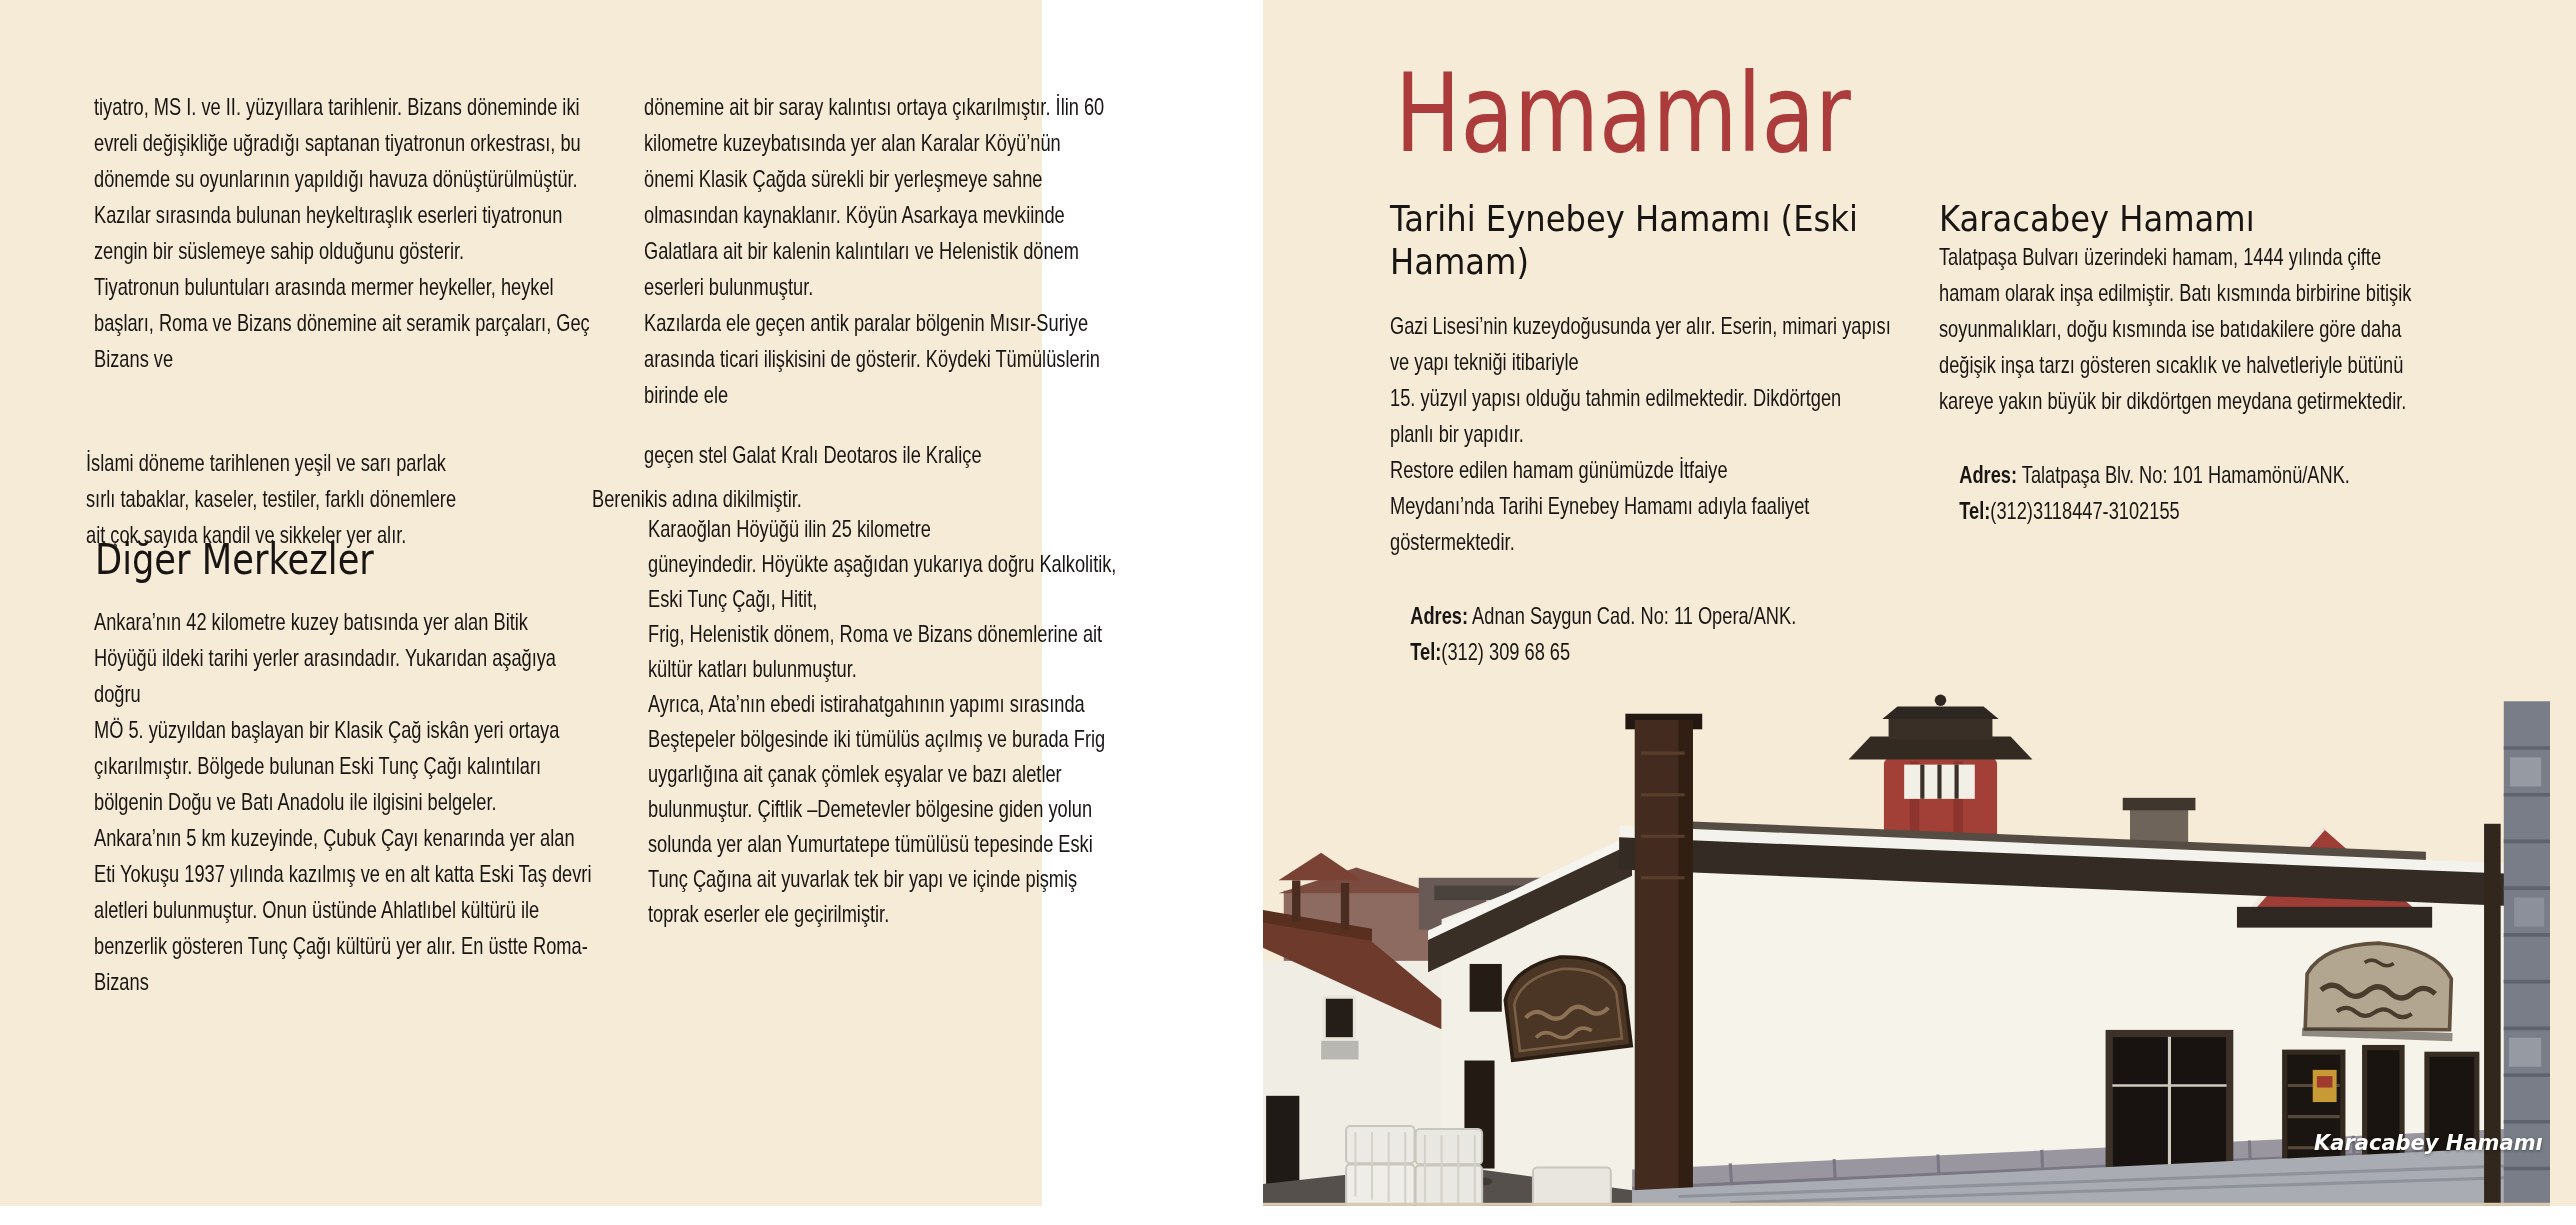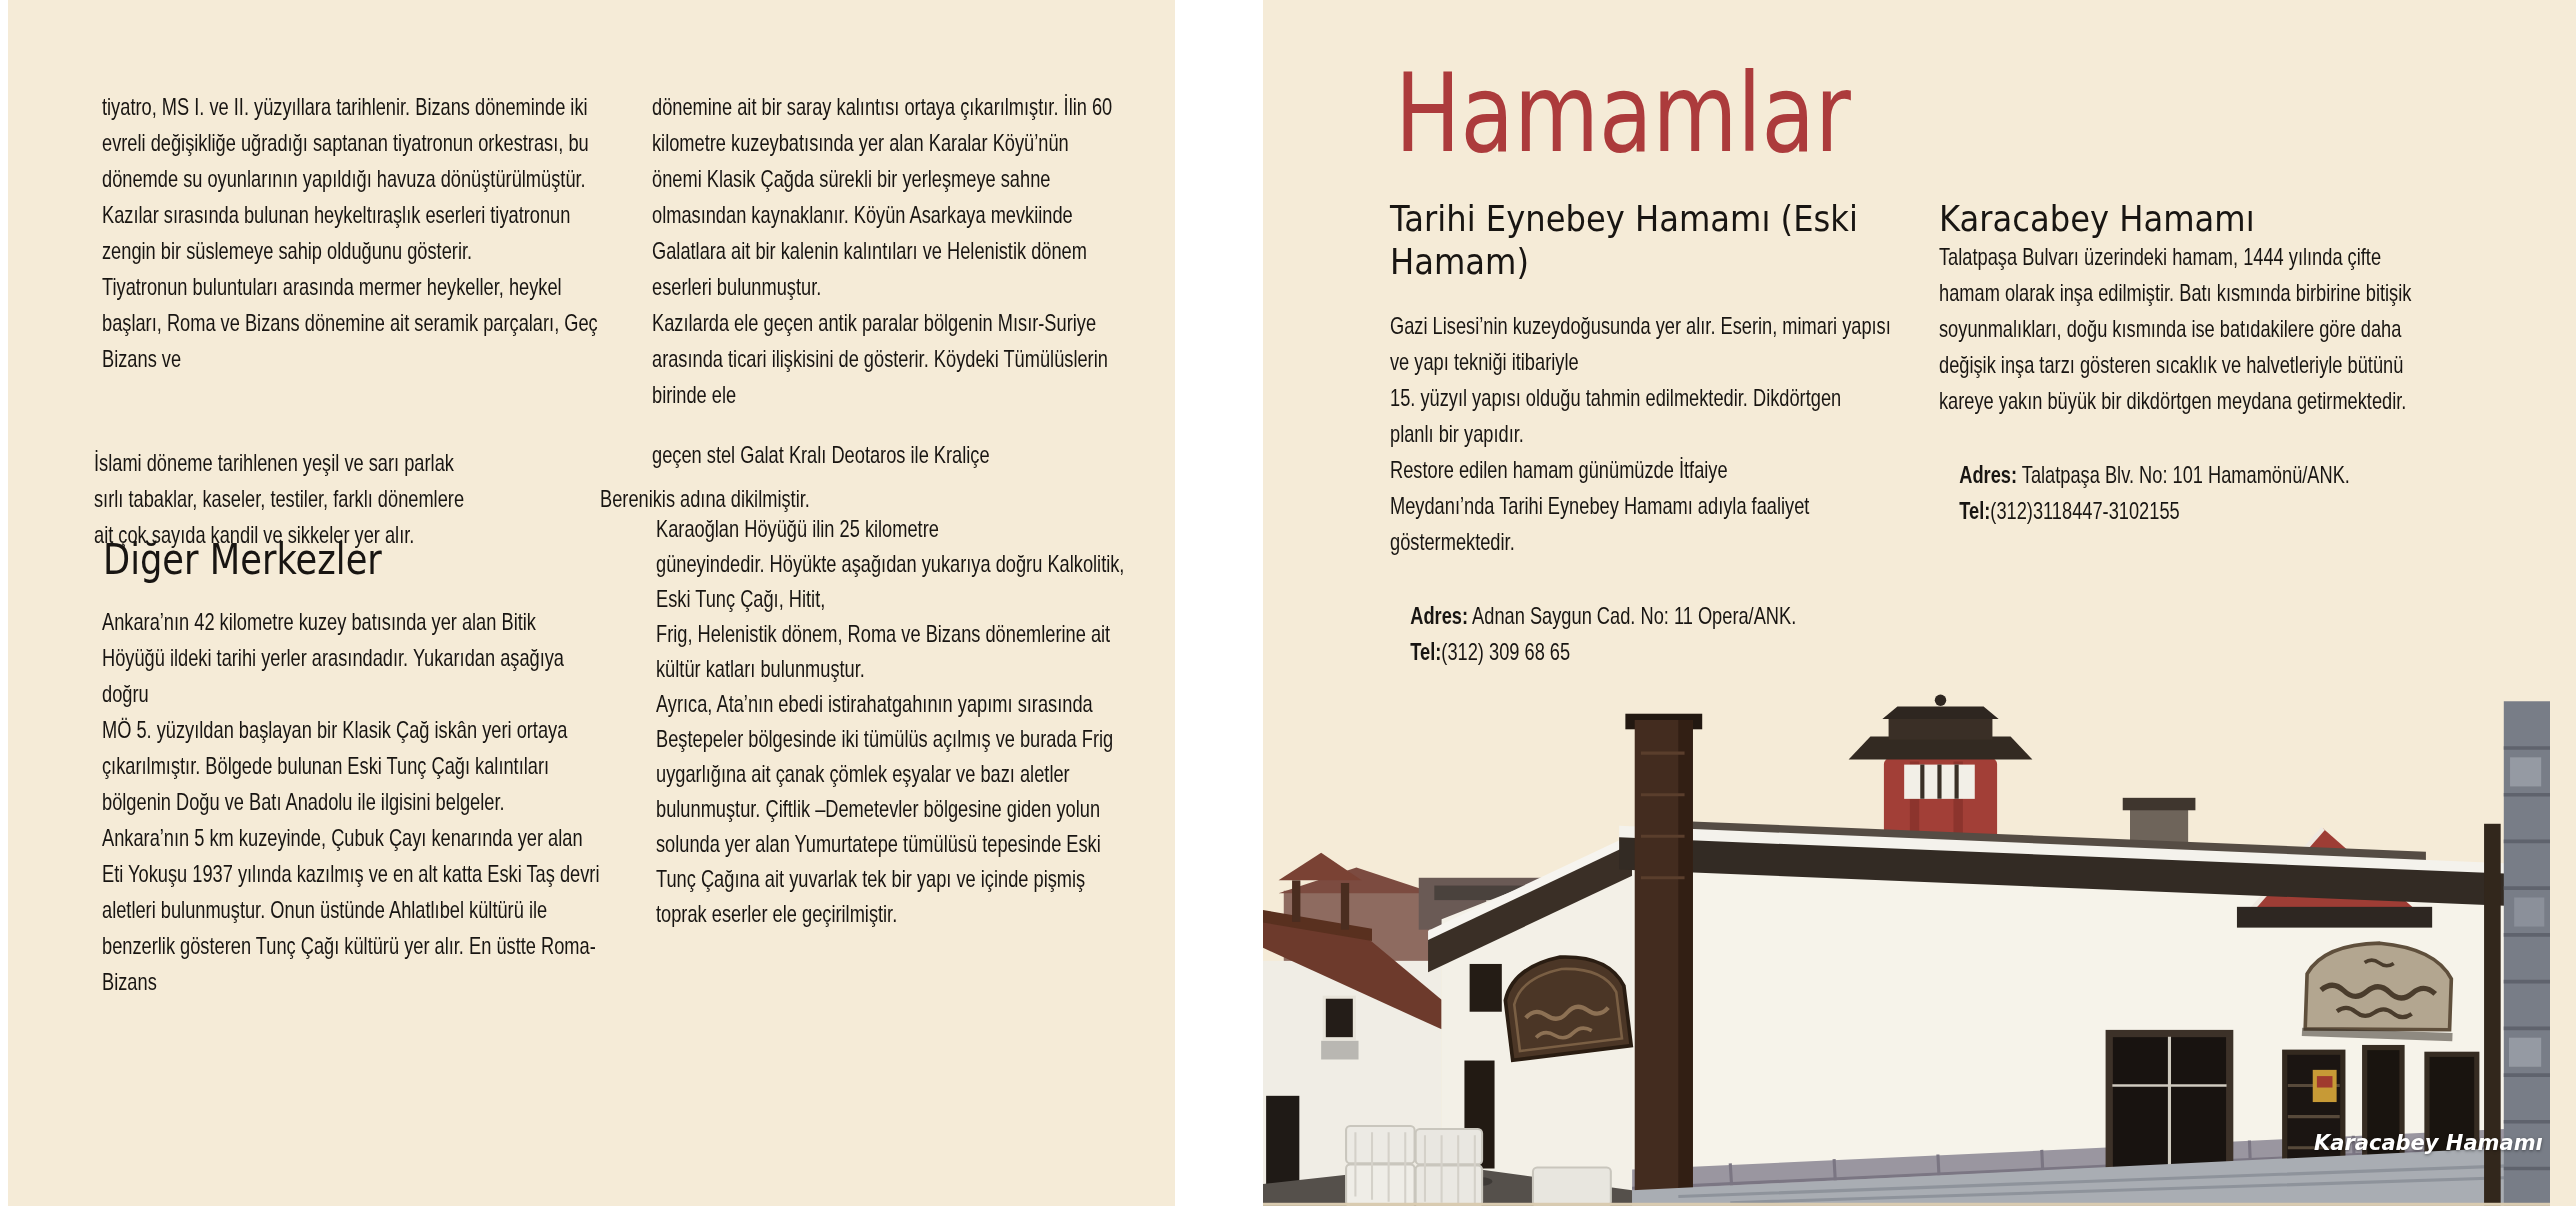--- a/index.html
+++ b/index.html
@@ -6,21 +6,21 @@
   body {
     width:2576px; height:1225px;
     background:#ffffff;
     font-family:"Liberation Sans", sans-serif;
     position:relative; overflow:hidden;
   }
   .page {
     position:absolute; top:0; height:1206px;
     background:#f5ebd7;
   }
-  #page-left  { left:8px;    width:1167px; }
+  #page-left  { left:0;    width:1042px; }
   #page-right { left:1263px; width:1389px; }
 
   .abs { position:absolute; }
 
   .body-text {
     font-size:24px; line-height:36px; color:#181512;
     transform:scaleX(.76); transform-origin:0 0;
     white-space:pre-wrap; width:883px;
     letter-spacing:0;
   }

